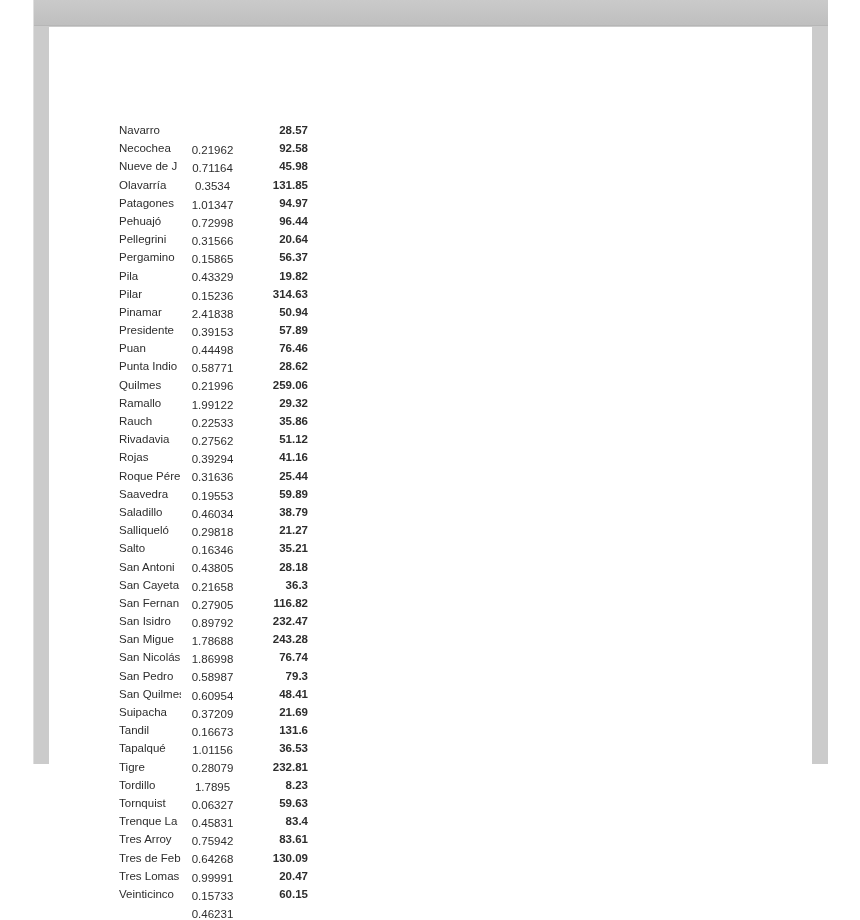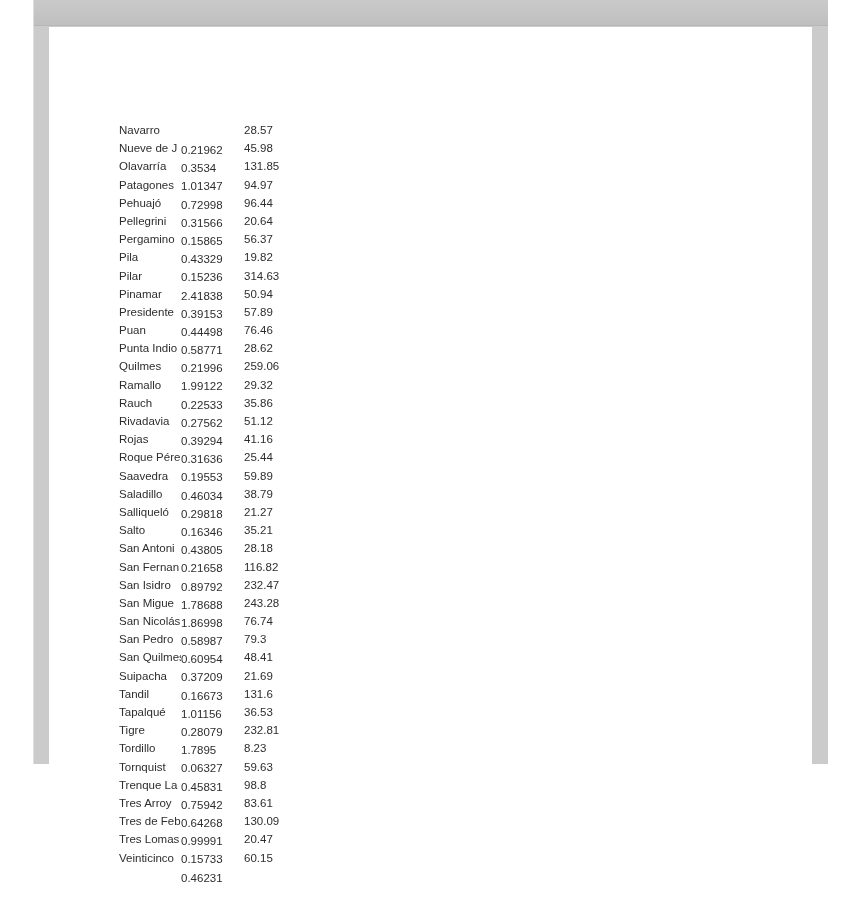--- a/index.html
+++ b/index.html
@@ -57,40 +57,47 @@
     white-space: nowrap;
     display: block;
   }
   .cell-name {
     width: 62px;
     overflow: hidden;
     text-align: left;
   }
   .cell-v1 {
     width: 63px;
-    text-align: left;
+    text-align: center;
     margin-top: 40px;
   }
   .cell-v2 {
     width: 64px;
+    text-align: right;
+    font-weight: bold;
   }
 </style>
 </head>
 <body>
 
 <div class="canvas">
   <div class="top-band"></div>
   <div class="page">
     <div class="sheet-table" id="sheet-table">
         <div class="row">
           <span class="cell cell-name">Navarro</span>
           <span class="cell cell-v1">0.21962</span>
           <span class="cell cell-v2">28.57</span>
         </div>
         <div class="row">
+          <span class="cell cell-name">Necochea</span>
+          <span class="cell cell-v1">0.71164</span>
+          <span class="cell cell-v2">92.58</span>
+        </div>
+        <div class="row">
           <span class="cell cell-name">Nueve de J</span>
           <span class="cell cell-v1">0.3534</span>
           <span class="cell cell-v2">45.98</span>
         </div>
         <div class="row">
           <span class="cell cell-name">Olavarría</span>
           <span class="cell cell-v1">1.01347</span>
           <span class="cell cell-v2">131.85</span>
         </div>
         <div class="row">
@@ -192,20 +199,25 @@
           <span class="cell cell-name">Salto</span>
           <span class="cell cell-v1">0.43805</span>
           <span class="cell cell-v2">35.21</span>
         </div>
         <div class="row">
           <span class="cell cell-name">San Antoni</span>
           <span class="cell cell-v1">0.21658</span>
           <span class="cell cell-v2">28.18</span>
         </div>
         <div class="row">
+          <span class="cell cell-name">San Cayeta</span>
+          <span class="cell cell-v1">0.27905</span>
+          <span class="cell cell-v2">36.3</span>
+        </div>
+        <div class="row">
           <span class="cell cell-name">San Fernan</span>
           <span class="cell cell-v1">0.89792</span>
           <span class="cell cell-v2">116.82</span>
         </div>
         <div class="row">
           <span class="cell cell-name">San Isidro</span>
           <span class="cell cell-v1">1.78688</span>
           <span class="cell cell-v2">232.47</span>
         </div>
         <div class="row">
@@ -254,21 +266,21 @@
           <span class="cell cell-v2">8.23</span>
         </div>
         <div class="row">
           <span class="cell cell-name">Tornquist</span>
           <span class="cell cell-v1">0.45831</span>
           <span class="cell cell-v2">59.63</span>
         </div>
         <div class="row">
           <span class="cell cell-name">Trenque La</span>
           <span class="cell cell-v1">0.75942</span>
-          <span class="cell cell-v2">98.8</span>
+          <span class="cell cell-v2">83.4</span>
         </div>
         <div class="row">
           <span class="cell cell-name">Tres Arroy</span>
           <span class="cell cell-v1">0.64268</span>
           <span class="cell cell-v2">83.61</span>
         </div>
         <div class="row">
           <span class="cell cell-name">Tres de Feb</span>
           <span class="cell cell-v1">0.99991</span>
           <span class="cell cell-v2">130.09</span>

